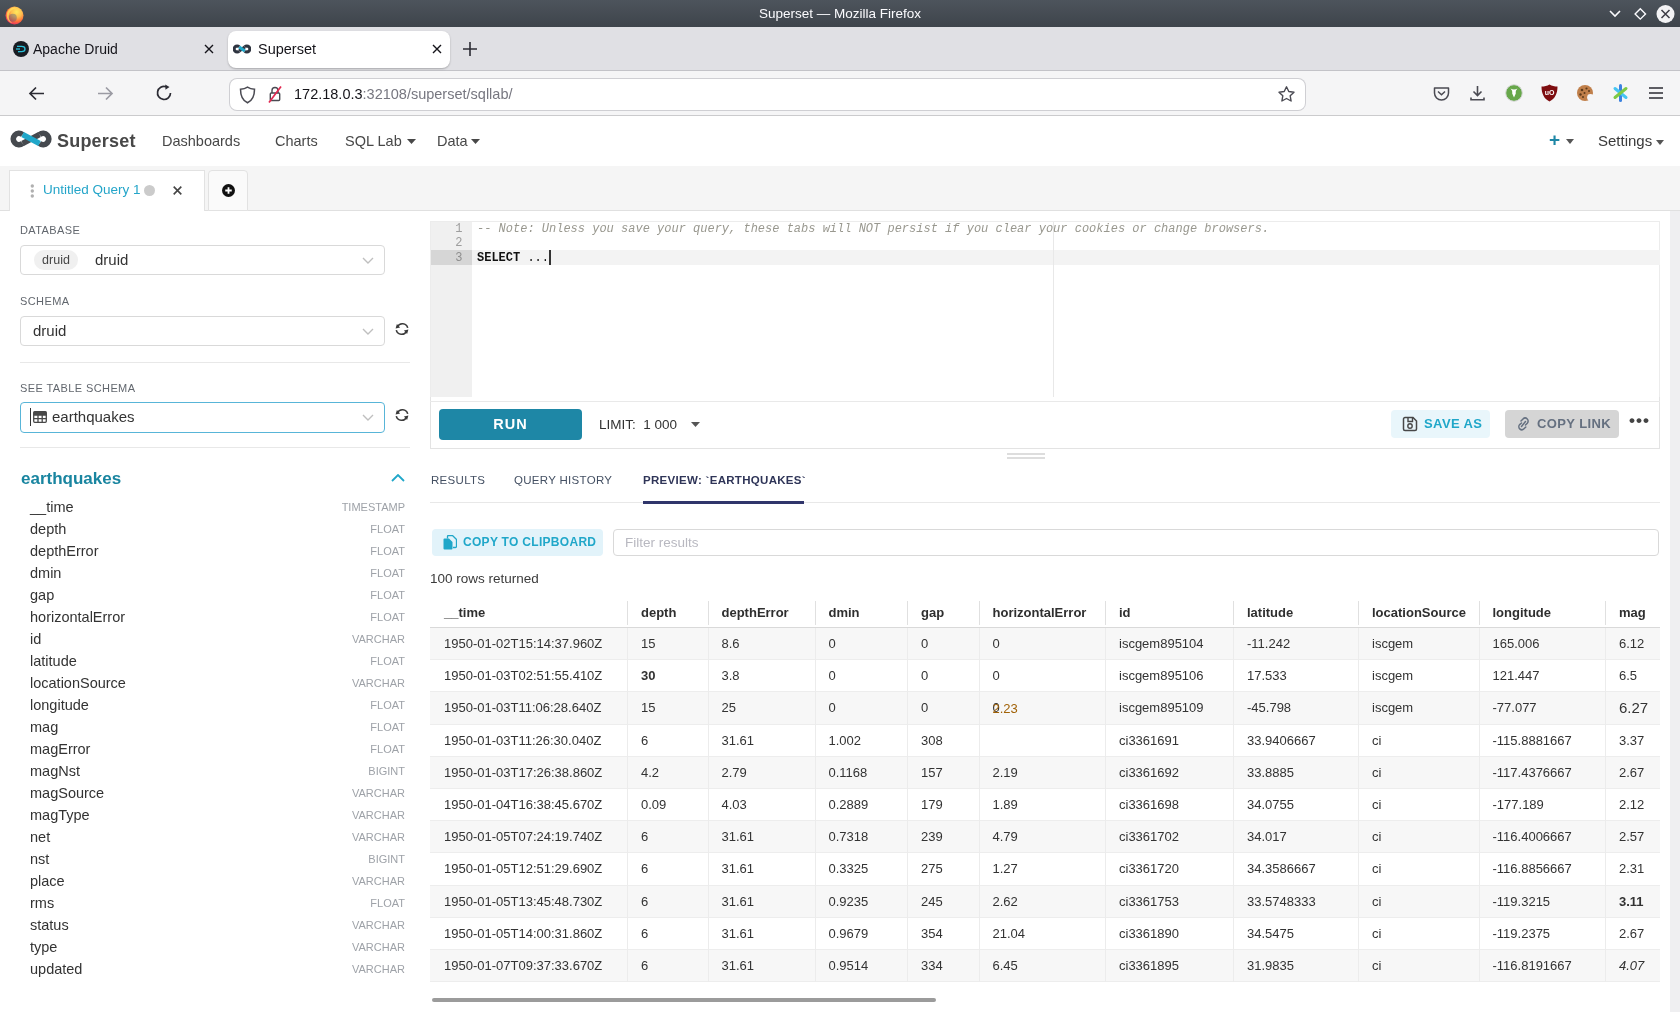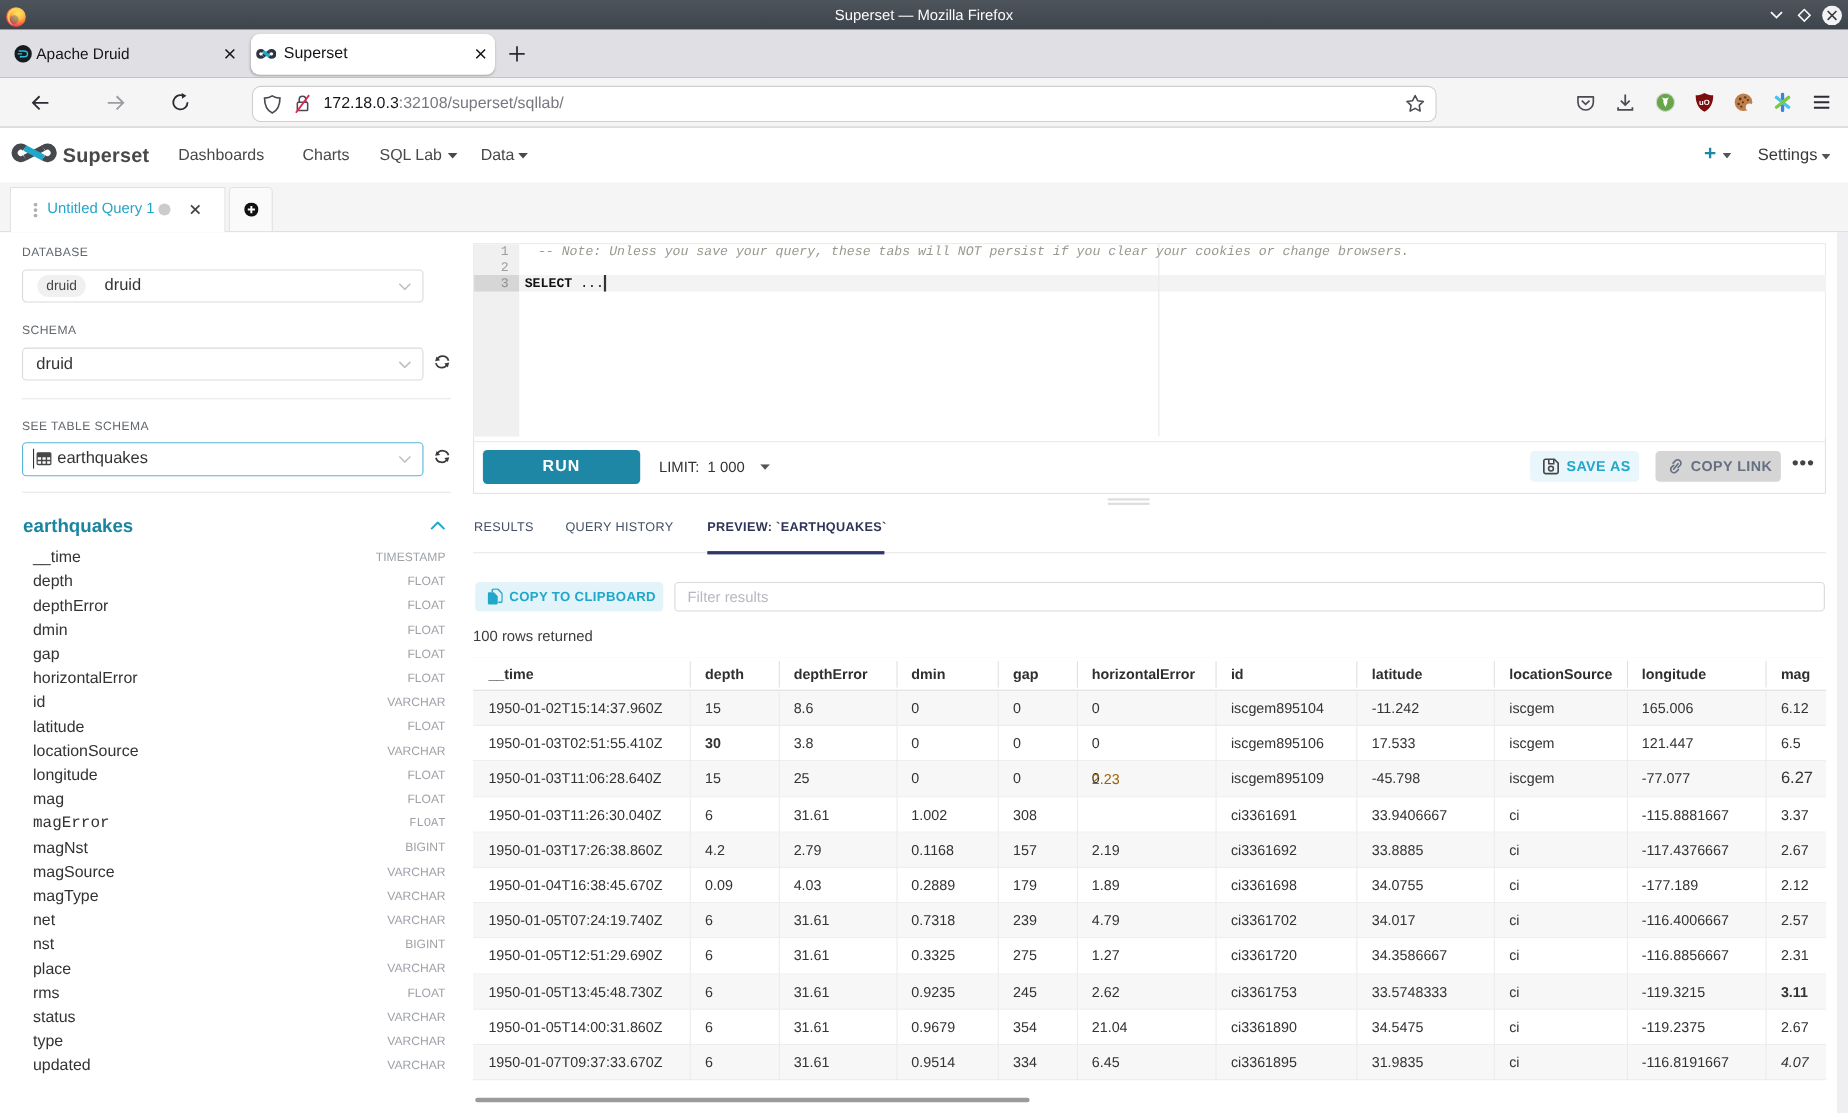--- a/index.html
+++ b/index.html
@@ -221,40 +221,40 @@
 <div class="abs" style="left:30px;top:518.0px;width:375px;height:22px;line-height:22px;font-size:14.5px;color:#333;">depth<span style="float:right;font-size:11px;color:#9ea2a8;line-height:22px;">FLOAT</span></div>
 <div class="abs" style="left:30px;top:540.0px;width:375px;height:22px;line-height:22px;font-size:14.5px;color:#333;">depthError<span style="float:right;font-size:11px;color:#9ea2a8;line-height:22px;">FLOAT</span></div>
 <div class="abs" style="left:30px;top:562.0px;width:375px;height:22px;line-height:22px;font-size:14.5px;color:#333;">dmin<span style="float:right;font-size:11px;color:#9ea2a8;line-height:22px;">FLOAT</span></div>
 <div class="abs" style="left:30px;top:584.0px;width:375px;height:22px;line-height:22px;font-size:14.5px;color:#333;">gap<span style="float:right;font-size:11px;color:#9ea2a8;line-height:22px;">FLOAT</span></div>
 <div class="abs" style="left:30px;top:606.0px;width:375px;height:22px;line-height:22px;font-size:14.5px;color:#333;">horizontalError<span style="float:right;font-size:11px;color:#9ea2a8;line-height:22px;">FLOAT</span></div>
 <div class="abs" style="left:30px;top:628.0px;width:375px;height:22px;line-height:22px;font-size:14.5px;color:#333;">id<span style="float:right;font-size:11px;color:#9ea2a8;line-height:22px;">VARCHAR</span></div>
 <div class="abs" style="left:30px;top:650.0px;width:375px;height:22px;line-height:22px;font-size:14.5px;color:#333;">latitude<span style="float:right;font-size:11px;color:#9ea2a8;line-height:22px;">FLOAT</span></div>
 <div class="abs" style="left:30px;top:672.0px;width:375px;height:22px;line-height:22px;font-size:14.5px;color:#333;">locationSource<span style="float:right;font-size:11px;color:#9ea2a8;line-height:22px;">VARCHAR</span></div>
 <div class="abs" style="left:30px;top:694.0px;width:375px;height:22px;line-height:22px;font-size:14.5px;color:#333;">longitude<span style="float:right;font-size:11px;color:#9ea2a8;line-height:22px;">FLOAT</span></div>
 <div class="abs" style="left:30px;top:716.0px;width:375px;height:22px;line-height:22px;font-size:14.5px;color:#333;">mag<span style="float:right;font-size:11px;color:#9ea2a8;line-height:22px;">FLOAT</span></div>
-<div class="abs" style="left:30px;top:738.0px;width:375px;height:22px;line-height:22px;font-size:14.5px;color:#333;font-family:Liberation Mono, monospace;">magError<span style="float:right;font-size:11px;color:#9ea2a8;line-height:22px;">FLOAT</span></div>
+<div class="abs" style="left:30px;top:738.0px;width:375px;height:22px;line-height:22px;font-size:14.5px;color:#333;">magError<span style="float:right;font-size:11px;color:#9ea2a8;line-height:22px;">FLOAT</span></div>
 <div class="abs" style="left:30px;top:760.0px;width:375px;height:22px;line-height:22px;font-size:14.5px;color:#333;">magNst<span style="float:right;font-size:11px;color:#9ea2a8;line-height:22px;">BIGINT</span></div>
 <div class="abs" style="left:30px;top:782.0px;width:375px;height:22px;line-height:22px;font-size:14.5px;color:#333;">magSource<span style="float:right;font-size:11px;color:#9ea2a8;line-height:22px;">VARCHAR</span></div>
 <div class="abs" style="left:30px;top:804.0px;width:375px;height:22px;line-height:22px;font-size:14.5px;color:#333;">magType<span style="float:right;font-size:11px;color:#9ea2a8;line-height:22px;">VARCHAR</span></div>
 <div class="abs" style="left:30px;top:826.0px;width:375px;height:22px;line-height:22px;font-size:14.5px;color:#333;">net<span style="float:right;font-size:11px;color:#9ea2a8;line-height:22px;">VARCHAR</span></div>
 <div class="abs" style="left:30px;top:848.0px;width:375px;height:22px;line-height:22px;font-size:14.5px;color:#333;">nst<span style="float:right;font-size:11px;color:#9ea2a8;line-height:22px;">BIGINT</span></div>
 <div class="abs" style="left:30px;top:870.0px;width:375px;height:22px;line-height:22px;font-size:14.5px;color:#333;">place<span style="float:right;font-size:11px;color:#9ea2a8;line-height:22px;">VARCHAR</span></div>
 <div class="abs" style="left:30px;top:892.0px;width:375px;height:22px;line-height:22px;font-size:14.5px;color:#333;">rms<span style="float:right;font-size:11px;color:#9ea2a8;line-height:22px;">FLOAT</span></div>
 <div class="abs" style="left:30px;top:914.0px;width:375px;height:22px;line-height:22px;font-size:14.5px;color:#333;">status<span style="float:right;font-size:11px;color:#9ea2a8;line-height:22px;">VARCHAR</span></div>
 <div class="abs" style="left:30px;top:936.0px;width:375px;height:22px;line-height:22px;font-size:14.5px;color:#333;">type<span style="float:right;font-size:11px;color:#9ea2a8;line-height:22px;">VARCHAR</span></div>
 <div class="abs" style="left:30px;top:958.0px;width:375px;height:22px;line-height:22px;font-size:14.5px;color:#333;">updated<span style="float:right;font-size:11px;color:#9ea2a8;line-height:22px;">VARCHAR</span></div>
 <div class="abs" style="left:430px;top:221px;width:1230px;height:176px;background:#fff;border:1px solid #ececec;border-bottom:none;"></div>
 <div class="abs" style="left:430.5px;top:221.5px;width:41px;height:175px;background:#f0f0f0;"></div>
 <div class="abs" style="left:430.5px;top:250px;width:41px;height:14.5px;background:#d6d6d6;"></div>
 <div class="abs" style="left:471.5px;top:250px;width:1188px;height:14.5px;background:#f3f3f3;"></div>
 <div class="abs" style="left:1053px;top:222px;width:1px;height:175px;background:#e8e8e8;"></div>
 <div class="abs mono" style="left:430.5px;top:221.5px;width:41px;height:14px;line-height:14px;text-align:right;padding-right:9px;font-size:12px;color:#9d9d9d;">1</div>
 <div class="abs mono" style="left:430.5px;top:236.0px;width:41px;height:14px;line-height:14px;text-align:right;padding-right:9px;font-size:12px;color:#9d9d9d;">2</div>
 <div class="abs mono" style="left:430.5px;top:250.5px;width:41px;height:14px;line-height:14px;text-align:right;padding-right:9px;font-size:12px;color:#8e8e8e;">3</div>
-<div class="abs mono" style="left:477px;top:221.5px;height:14px;line-height:14px;font-size:12px;color:#99988f;font-style:italic;white-space:pre;margin-left:12px;">-- Note: Unless you save your query, these tabs will NOT persist if you clear your cookies or change browsers.</div>
+<div class="abs mono" style="left:477px;top:221.5px;height:14px;line-height:14px;font-size:12px;color:#99988f;font-style:italic;white-space:pre;">-- Note: Unless you save your query, these tabs will NOT persist if you clear your cookies or change browsers.</div>
 <div class="abs mono" style="left:477px;top:250.5px;height:14px;line-height:14px;font-size:12px;color:#111;white-space:pre;"><b>SELECT</b> ...</div>
 <div class="abs" style="left:549px;top:250px;width:1.5px;height:14.5px;background:#333;"></div>
 <div class="abs" style="left:430px;top:397px;width:1230px;height:52px;background:#fff;border:1px solid #e3e3e3;border-top:none;"></div>
 <div class="abs" style="left:430px;top:401px;width:1230px;height:1px;background:#e9e9e9;"></div>
 <div class="abs" style="left:439px;top:409px;width:143px;height:31px;background:#1e87a6;border-radius:4px;color:#fff;font-weight:bold;font-size:14.5px;letter-spacing:1px;text-align:center;line-height:31px;">RUN</div>
 <div class="abs" style="left:599px;top:409px;height:31px;line-height:31px;font-size:13.5px;color:#333;">LIMIT: &nbsp;1&nbsp;000</div>
 <svg class="abs" style="left:691px;top:422px;" width="9" height="6" viewBox="0 0 9 6">
     <path d="M0 0 L4.5 5 L9 0 Z" fill="#555"></path>
   </svg>
 <div class="abs" style="left:1391px;top:410px;width:99px;height:28px;background:#e9f6fb;border-radius:4px;"></div>

